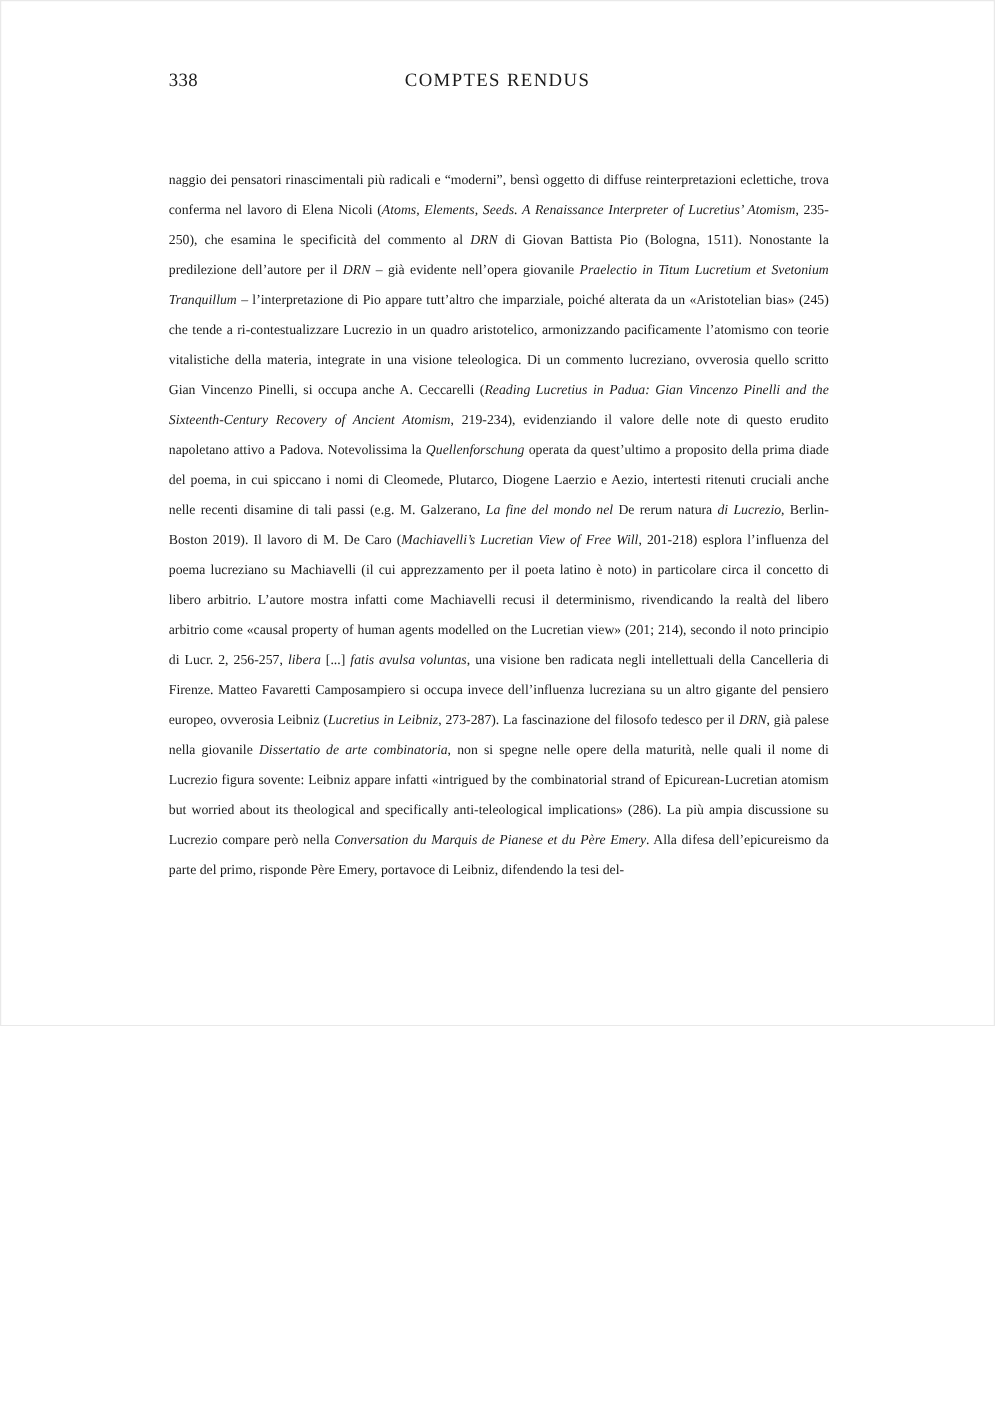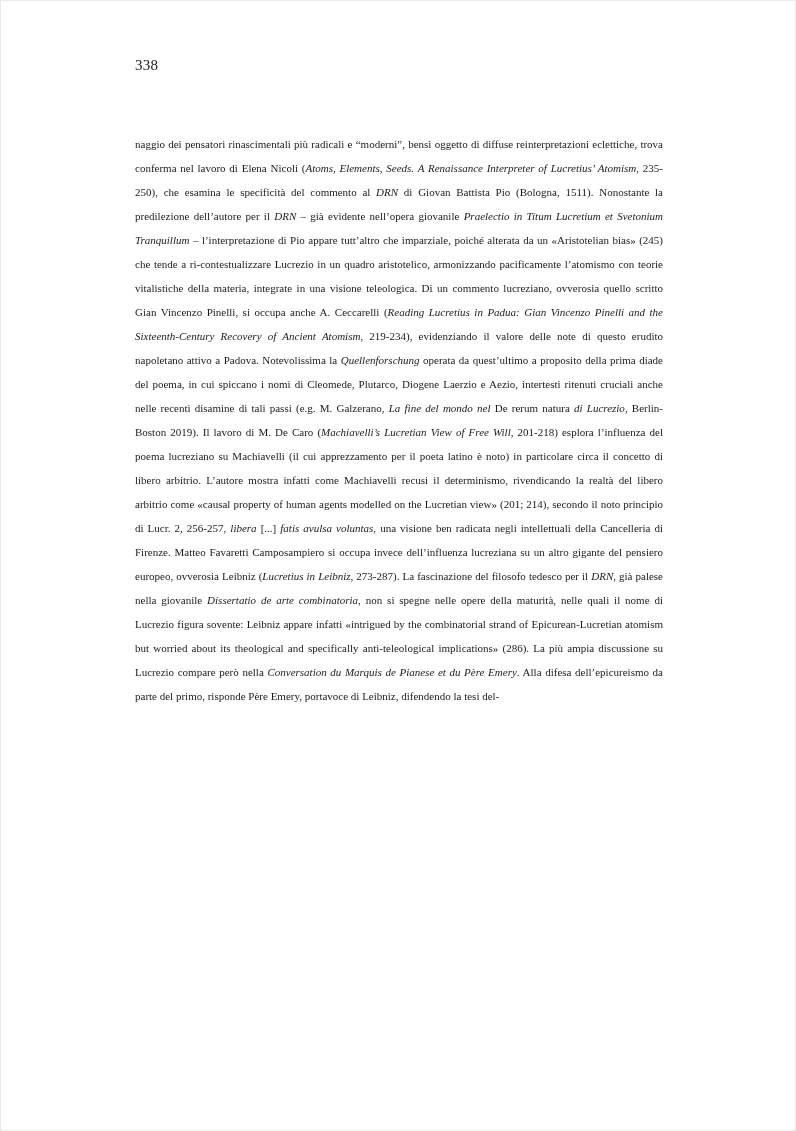--- a/index.html
+++ b/index.html
@@ -3,21 +3,21 @@
 <meta charset="utf-8">
 <style>
   html, body {
     margin: 0;
     padding: 0;
     background: #ffffff;
   }
   .page {
     position: relative;
     width: 796px;
-    height: 1131px;
+    height: 821px;
     background: #ffffff;
     box-shadow: inset 0 0 0 1px #e9e9e9;
     font-family: "Liberation Serif", "DejaVu Serif", serif;
     color: #1b1b1b;
     overflow: hidden;
   }
   .page-header {
     position: absolute;
     top: 57px;
     left: 0;
@@ -58,16 +58,17 @@
   .body-text i {
     font-style: italic;
   }
 </style>
 </head>
 <body>
 
 <div class="page">
   <header class="page-header">
     <span class="page-number">338</span>
+    <span class="running-head">COMPTES RENDUS</span>
   </header>
 
   <p class="body-text" lang="it"><span>naggio dei pensatori rinascimentali più radicali e “moderni”, bensì oggetto di diffuse reinterpretazioni eclettiche, trova conferma nel lavoro di Elena Nicoli (</span><i>Atoms, Elements, Seeds. A Renaissance Interpreter of Lucretius’ Atomism</i><span>, 235-250), che esamina le specificità del commento al </span><i>DRN</i><span> di Giovan Battista Pio (Bologna, 1511). Nonostante la predilezione dell’autore per il </span><i>DRN</i><span> – già evidente nell’opera giovanile </span><i>Praelectio in Titum Lucretium et Svetonium Tranquillum</i><span> – l’interpretazione di Pio appare tutt’altro che imparziale, poiché alterata da un «Aristotelian bias» (245) che tende a ri-contestualizzare Lucrezio in un quadro aristotelico, armonizzando pacificamente l’atomismo con teorie vitalistiche della materia, integrate in una visione teleologica. Di un commento lucreziano, ovverosia quello scritto Gian Vincenzo Pinelli, si occupa anche A. Ceccarelli (</span><i>Reading Lucretius in Padua: Gian Vincenzo Pinelli and the Sixteenth-Century Recovery of Ancient Atomism</i><span>, 219-234), evidenziando il valore delle note di questo erudito napoletano attivo a Padova. Notevolissima la </span><i>Quellenforschung</i><span> operata da quest’ultimo a proposito della prima diade del poema, in cui spiccano i nomi di Cleomede, Plutarco, Diogene Laerzio e Aezio, intertesti ritenuti cruciali anche nelle recenti disamine di tali passi (e.g. M. Galzerano, </span><i>La fine del mondo nel </i><span>De rerum natura</span><i> di Lucrezio</i><span>, Berlin-Boston 2019). Il lavoro di M. De Caro (</span><i>Machiavelli’s Lucretian View of Free Will</i><span>, 201-218) esplora l’influenza del poema lucreziano su Machiavelli (il cui apprezzamento per il poeta latino è noto) in particolare circa il concetto di libero arbitrio. L’autore mostra infatti come Machiavelli recusi il determinismo, rivendicando la realtà del libero arbitrio come «causal property of human agents modelled on the Lucretian view» (201; 214), secondo il noto principio di Lucr. 2, 256-257, </span><i>libera</i><span> [...] </span><i>fatis avulsa voluntas</i><span>, una visione ben radicata negli intellettuali della Cancelleria di Firenze. Matteo Favaretti Camposampiero si occupa invece dell’influenza lucreziana su un altro gigante del pensiero europeo, ovverosia Leibniz (</span><i>Lucretius in Leibniz</i><span>, 273-287). La fascinazione del filosofo tedesco per il </span><i>DRN</i><span>, già palese nella giovanile </span><i>Dissertatio de arte combinatoria</i><span>, non si spegne nelle opere della maturità, nelle quali il nome di Lucrezio figura sovente: Leibniz appare infatti «intrigued by the combinatorial strand of Epicurean-Lucretian atomism but worried about its theological and specifically anti-teleological implications» (286). La più ampia discussione su Lucrezio compare però nella </span><i>Conversation du Marquis de Pianese et du Père Emery</i><span>. Alla difesa dell’epicureismo da parte del primo, risponde Père Emery, portavoce di Leibniz, difendendo la tesi del-</span></p>
 </div>
 
 </body></html>

